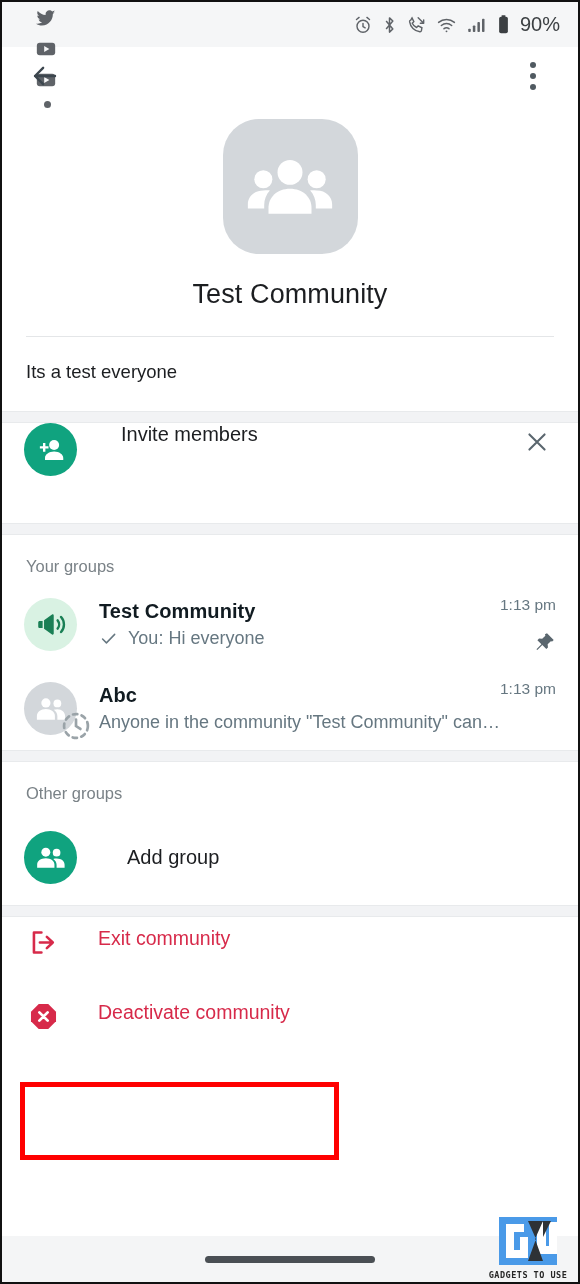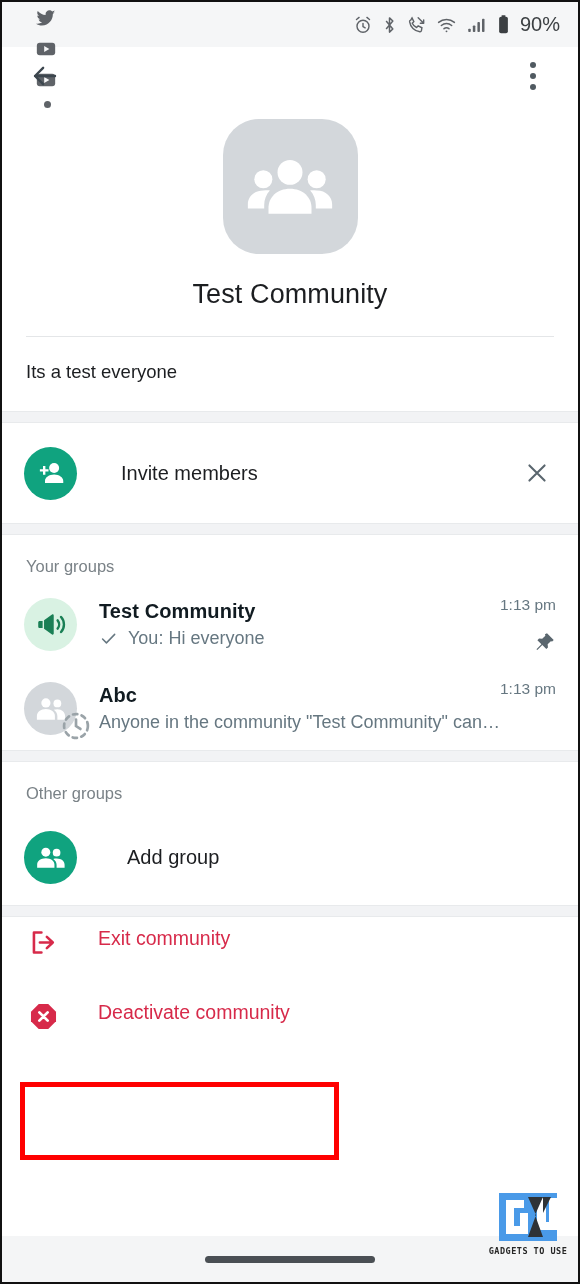--- a/index.html
+++ b/index.html
@@ -105,21 +105,21 @@
     color: #1c1e21;
     background: #ffffff;
   }
 
   .gap { height: 12px; background: #f2f3f5; border-top: 1px solid #e8eaec; border-bottom: 1px solid #e8eaec; }
 
   
   .invite-row {
     height: 100px;
     display: flex;
-    align-items: center;
+    align-items: flex-start;
     padding: 0 22px 0 22px;
     background: #ffffff;
   }
   .circ {
     width: 53px; height: 53px; border-radius: 50%;
     display: flex; align-items: center; justify-content: center;
     flex: 0 0 auto;
   }
   .circ.green { background: #10a37f; }
   .circ.lightgreen { background: #d9f2e3; }
@@ -246,21 +246,21 @@
   .nav-pill {
     width: 170px; height: 7px;
     border-radius: 4px;
     background: #4a4f54;
   }
 
   
   .watermark {
     position: absolute;
     right: 6px;
-    bottom: 26px;
+    bottom: 2px;
     width: 88px;
     text-align: center;
     margin-left: 16px;
   }
   .wm-text {
     font-family: "DejaVu Sans Mono", monospace;
     font-size: 8.5px;
     font-weight: bold;
     letter-spacing: .5px;
     color: #262626;

